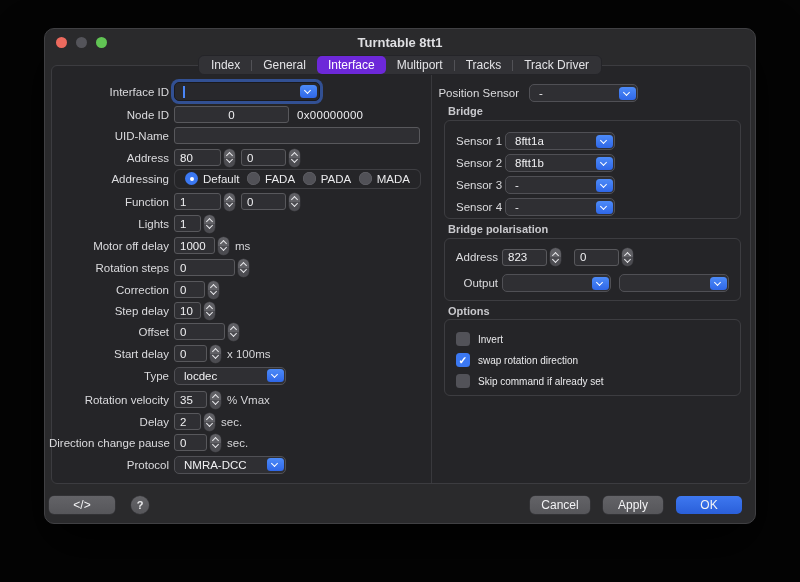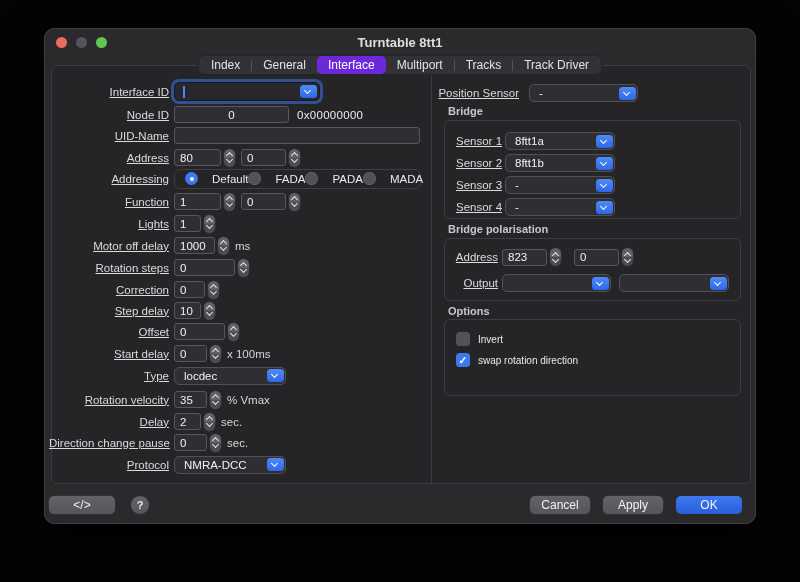--- a/index.html
+++ b/index.html
@@ -28,21 +28,21 @@
   .seg { padding:0 11px; font-size:12px; color:#e3e3e6; height:18px; line-height:18px;
          border-radius:5px; white-space:nowrap; }
   .seg.selected { background:#6d28d9; color:#ffffff; }
   .seg-sep { width:1px; height:11px; background:#525257; }
 
   
   .panel { position:absolute; left:6px; top:36px; width:700px; height:419px;
            background:#252528; border:1px solid #3c3c40; border-radius:6px; }
   .divider { position:absolute; left:386px; top:37px; width:1px; height:417px; background:#39393d; }
 
-  .lbl { font-size:11.5px; color:#dbdbde; white-space:nowrap;text-decoration:underline; }
+  .lbl { font-size:11.5px; color:#dbdbde; white-space:nowrap; }
   .unit { font-size:11.5px; color:#d6d6d9; margin-left:6px; white-space:nowrap; }
   .hex  { font-size:11.5px; color:#ededf0; margin-left:8px; letter-spacing:.3px;text-align:center; }
 
   .lrow { position:absolute; left:4px; display:flex; align-items:center; height:19px; }
   .llbl { width:120px; text-align:right; margin-right:5px; }
   .rrow { position:absolute; display:flex; align-items:center; height:18px; }
 
   .field { height:17px; background:#2f2f33; border:1px solid #58585c; border-radius:3px;
            font-size:11.5px; color:#f1f1f3; padding:0 5px; display:flex; align-items:center;
            white-space:nowrap; }
@@ -65,21 +65,21 @@
           border-left:1.6px solid #fff; border-bottom:1.6px solid #fff; transform:rotate(-45deg); }
 
   .combo { position:relative; width:146px; height:19px; background:#28282c;
            border:1px solid #1a1a1e; border-radius:5px;
            box-shadow:0 0 0 3px rgba(62,116,235,.55); }
   .combo .popbtn { right:2px; top:2px; }
   .caret { position:absolute; left:8px; top:3px; width:2px; height:12px; background:#4a86f7; }
 
   .radiobox { width:247px; height:20px; border:1px solid #3f3f43; border-radius:6px;
               display:flex; align-items:center; justify-content:space-between; padding:0 10px; }
-  .radio-item { display:flex; align-items:center; gap:14px; font-size:11.5px; color:#eaeaec; }
+  .radio-item { display:flex; align-items:center; gap:5px; font-size:11.5px; color:#eaeaec; }
   .radio { position:relative; width:13px; height:13px; border-radius:50%;
            background:#515157; box-shadow:inset 0 0 0 .5px #68686e; }
   .radio.on { background:#3b78f2; box-shadow:none; }
   .radio.on::after { content:""; position:absolute; left:4.5px; top:4.5px;
                      width:4px; height:4px; border-radius:50%; background:#fff; }
 
   .groupbox { position:absolute; border:1px solid #3d3d41; border-radius:6px; }
   .grouptitle { position:absolute; font-size:11px; font-weight:bold; color:#c9c9cd; white-space:nowrap; }
 
   .check { width:14px; height:14px; border-radius:3.5px; background:#525258; position:relative; flex:none; }
@@ -354,20 +354,24 @@
     <div class="groupbox" style="left:399px;top:290px;width:297px;height:77px"></div>
 
     <div class="rrow" style="left:411px;top:301px">
       <span class="check"></span>
       <span class="checklabel">Invert</span>
     </div>
     <div class="rrow" style="left:411px;top:322px">
       <span class="check on"></span>
       <span class="checklabel">swap rotation direction</span>
     </div>
+    <div class="rrow" style="left:411px;top:343px">
+      <span class="check"></span>
+      <span class="checklabel">Skip command if already set</span>
+    </div>
 
     <div class="btn" style="left:4px;top:467px;width:66px">&lt;/&gt;</div>
     <div class="helpbtn" style="left:86px;top:467px">?</div>
     <div class="btn" style="left:485px;top:467px;width:60px">Cancel</div>
     <div class="btn" style="left:558px;top:467px;width:60px">Apply</div>
     <div class="btn primary" style="left:631px;top:467px;width:66px">OK</div>
 
   </div>
 </div>
 

